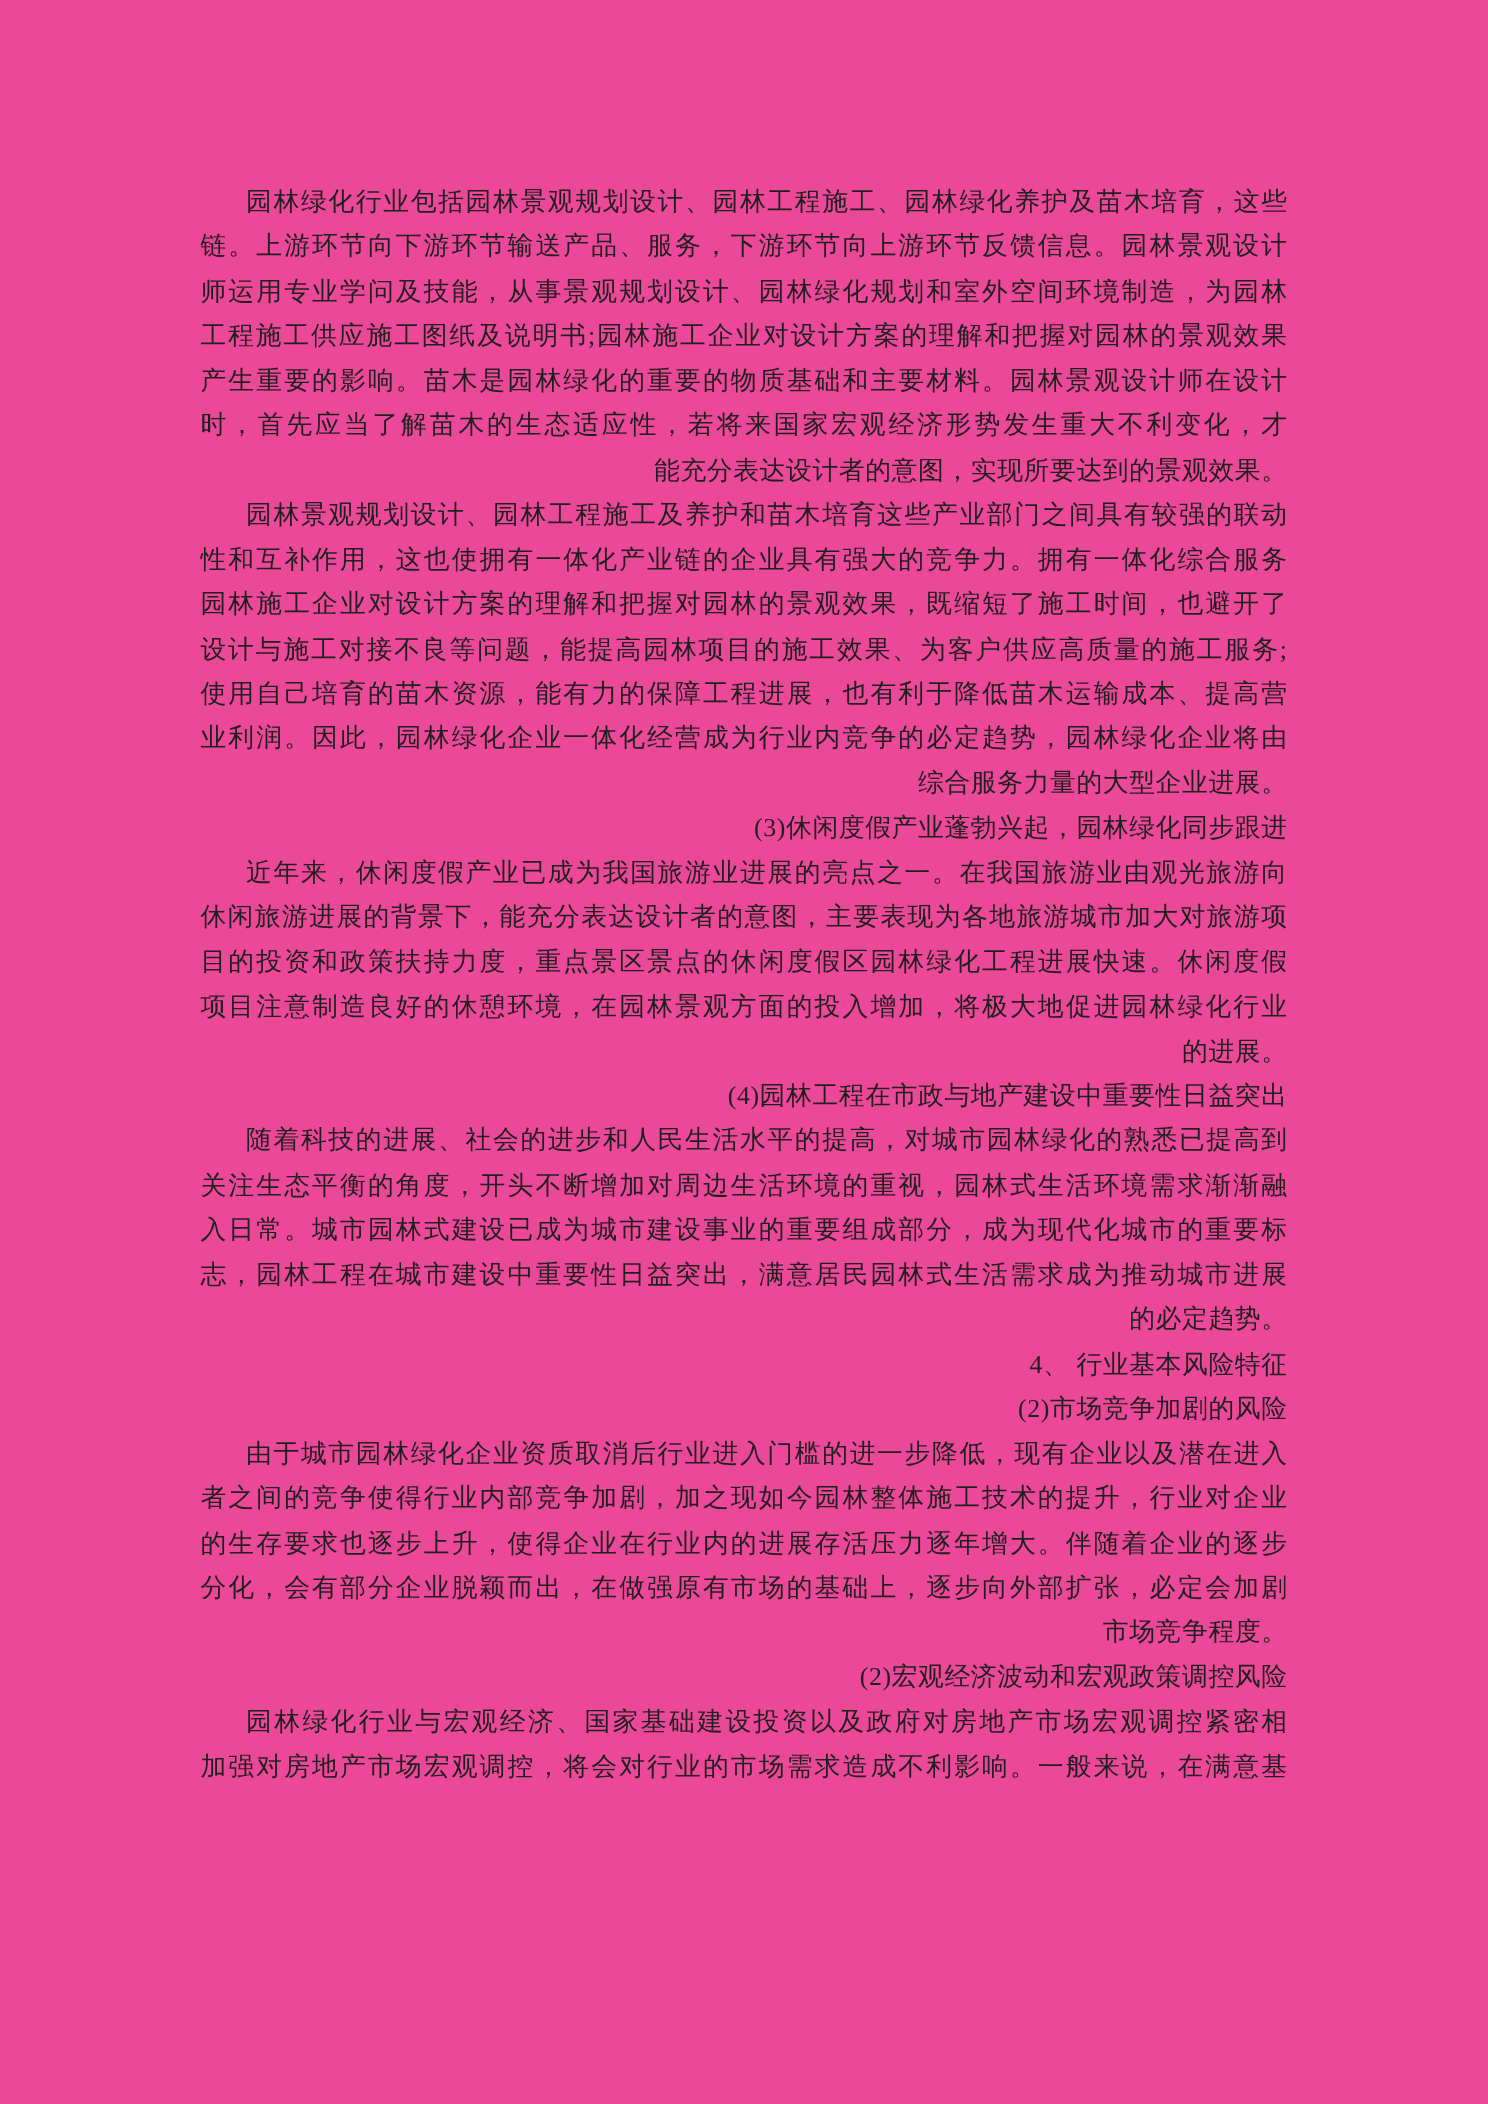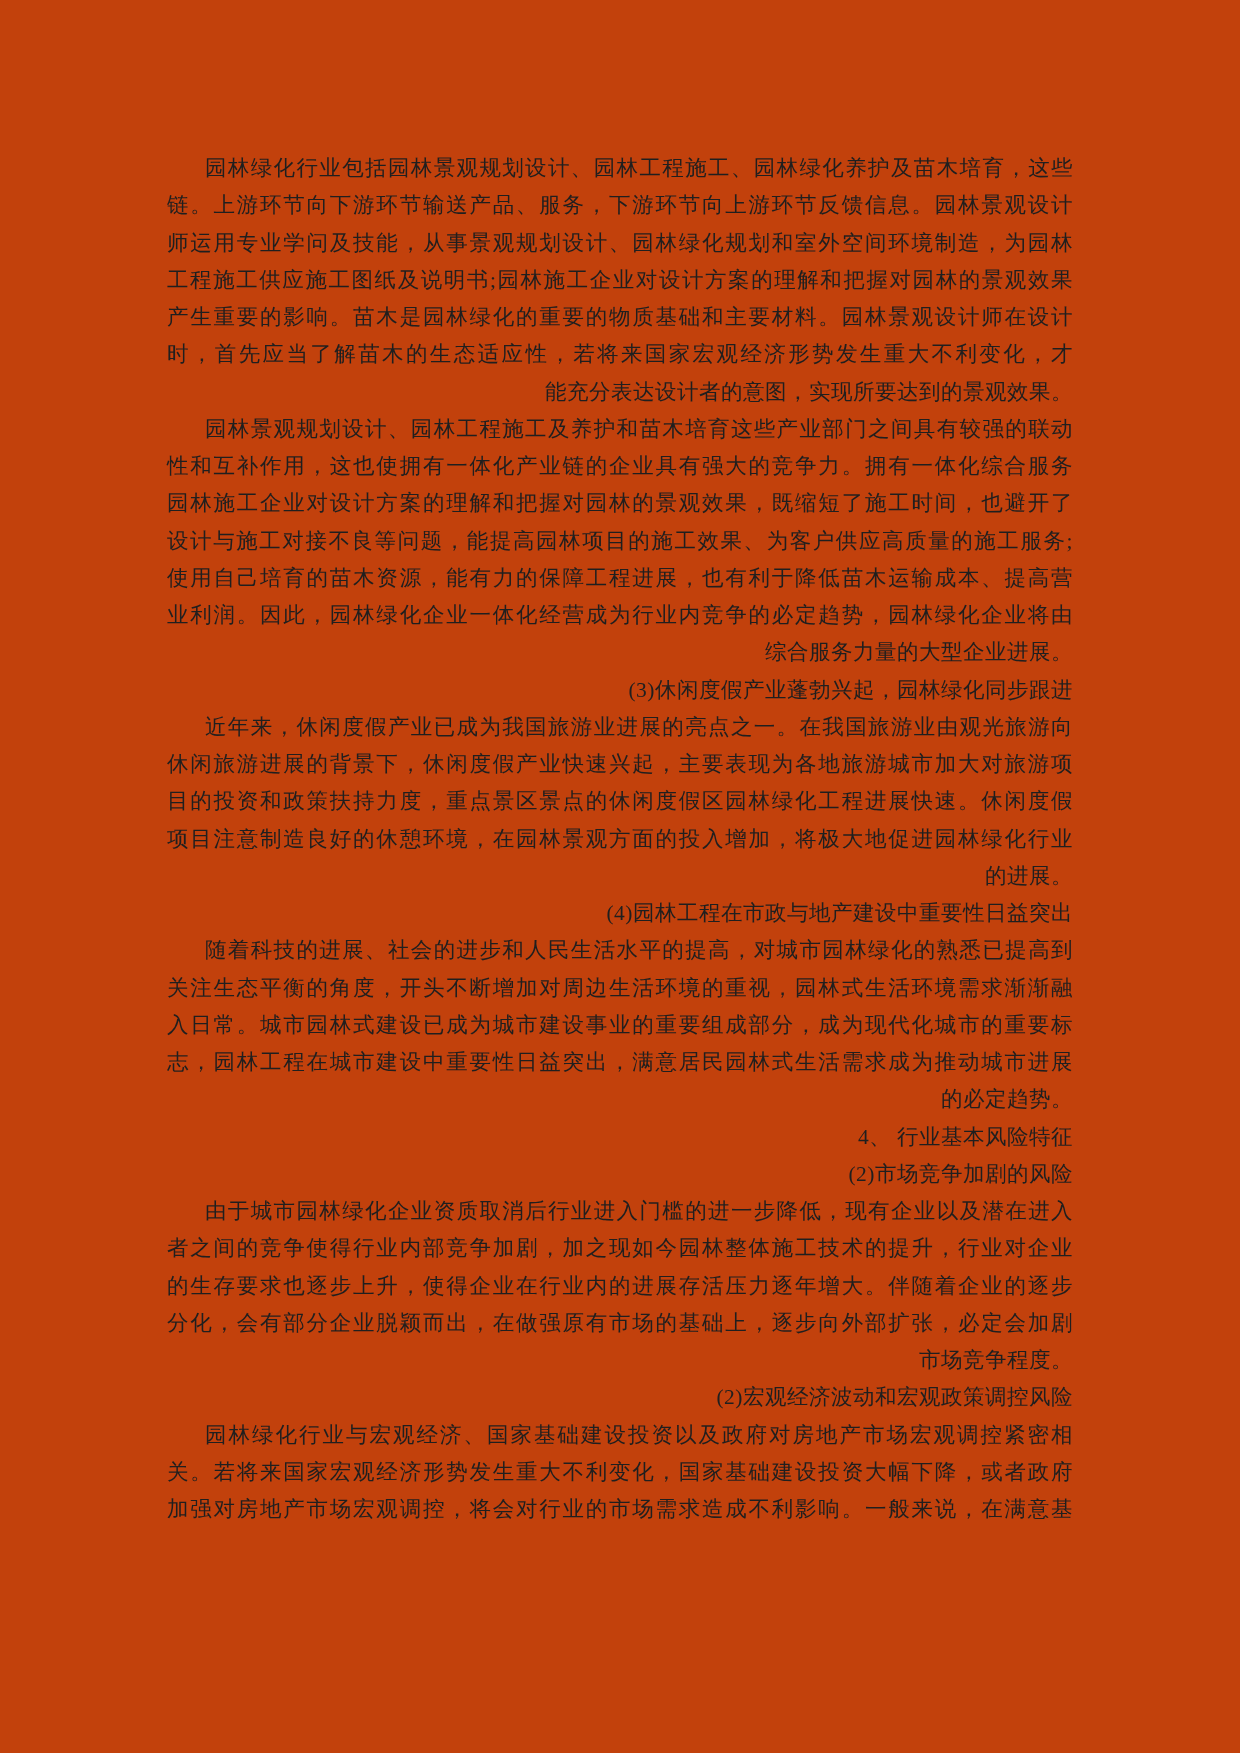--- a/index.html
+++ b/index.html
@@ -10,21 +10,21 @@
   body {
     width: 1240px;
     height: 1753px;
     position: relative;
     font-family: "Liberation Serif", "DejaVu Serif", serif;
     overflow: hidden;
   }
   .page {
     position: absolute;
     inset: 0;
-    background: #c2410c;
+    background: #ec4899;
   }
   .textblock {
     position: absolute;
     left: 167px;
     top: 150px;
     width: 906px;
   }
   .line {
     font-size: 21.5px;
     line-height: 37.25px;
@@ -56,35 +56,34 @@
       <div class="line">能充分表达设计者的意图，实现所要达到的景观效果。</div>
       <div class="line fill indent">园林景观规划设计、园林工程施工及养护和苗木培育这些产业部门之间具有较强的联动</div>
       <div class="line fill">性和互补作用，这也使拥有一体化产业链的企业具有强大的竞争力。拥有一体化综合服务</div>
       <div class="line fill">园林施工企业对设计方案的理解和把握对园林的景观效果，既缩短了施工时间，也避开了</div>
       <div class="line fill">设计与施工对接不良等问题，能提高园林项目的施工效果、为客户供应高质量的施工服务;</div>
       <div class="line fill">使用自己培育的苗木资源，能有力的保障工程进展，也有利于降低苗木运输成本、提高营</div>
       <div class="line fill">业利润。因此，园林绿化企业一体化经营成为行业内竞争的必定趋势，园林绿化企业将由</div>
       <div class="line">综合服务力量的大型企业进展。</div>
       <div class="line indent">(3)休闲度假产业蓬勃兴起，园林绿化同步跟进</div>
       <div class="line fill indent">近年来，休闲度假产业已成为我国旅游业进展的亮点之一。在我国旅游业由观光旅游向</div>
-      <div class="line fill">休闲旅游进展的背景下，休闲度假产业快速兴起，主要表现为各地旅游城市加大对旅游项</div>
+      <div class="line fill">休闲旅游进展的背景下，能充分表达设计者的意图，主要表现为各地旅游城市加大对旅游项</div>
       <div class="line fill">目的投资和政策扶持力度，重点景区景点的休闲度假区园林绿化工程进展快速。休闲度假</div>
       <div class="line fill">项目注意制造良好的休憩环境，在园林景观方面的投入增加，将极大地促进园林绿化行业</div>
       <div class="line">的进展。</div>
       <div class="line indent">(4)园林工程在市政与地产建设中重要性日益突出</div>
       <div class="line fill indent">随着科技的进展、社会的进步和人民生活水平的提高，对城市园林绿化的熟悉已提高到</div>
       <div class="line fill">关注生态平衡的角度，开头不断增加对周边生活环境的重视，园林式生活环境需求渐渐融</div>
       <div class="line fill">入日常。城市园林式建设已成为城市建设事业的重要组成部分，成为现代化城市的重要标</div>
       <div class="line fill">志，园林工程在城市建设中重要性日益突出，满意居民园林式生活需求成为推动城市进展</div>
       <div class="line">的必定趋势。</div>
       <div class="line indent">4、 行业基本风险特征</div>
       <div class="line indent">(2)市场竞争加剧的风险</div>
       <div class="line fill indent">由于城市园林绿化企业资质取消后行业进入门槛的进一步降低，现有企业以及潜在进入</div>
       <div class="line fill">者之间的竞争使得行业内部竞争加剧，加之现如今园林整体施工技术的提升，行业对企业</div>
       <div class="line fill">的生存要求也逐步上升，使得企业在行业内的进展存活压力逐年增大。伴随着企业的逐步</div>
       <div class="line fill">分化，会有部分企业脱颖而出，在做强原有市场的基础上，逐步向外部扩张，必定会加剧</div>
       <div class="line">市场竞争程度。</div>
       <div class="line indent">(2)宏观经济波动和宏观政策调控风险</div>
       <div class="line fill indent">园林绿化行业与宏观经济、国家基础建设投资以及政府对房地产市场宏观调控紧密相</div>
-      <div class="line fill">关。若将来国家宏观经济形势发生重大不利变化，国家基础建设投资大幅下降，或者政府</div>
       <div class="line fill">加强对房地产市场宏观调控，将会对行业的市场需求造成不利影响。一般来说，在满意基</div>
     </div>
 </div>
 
 </body></html>

